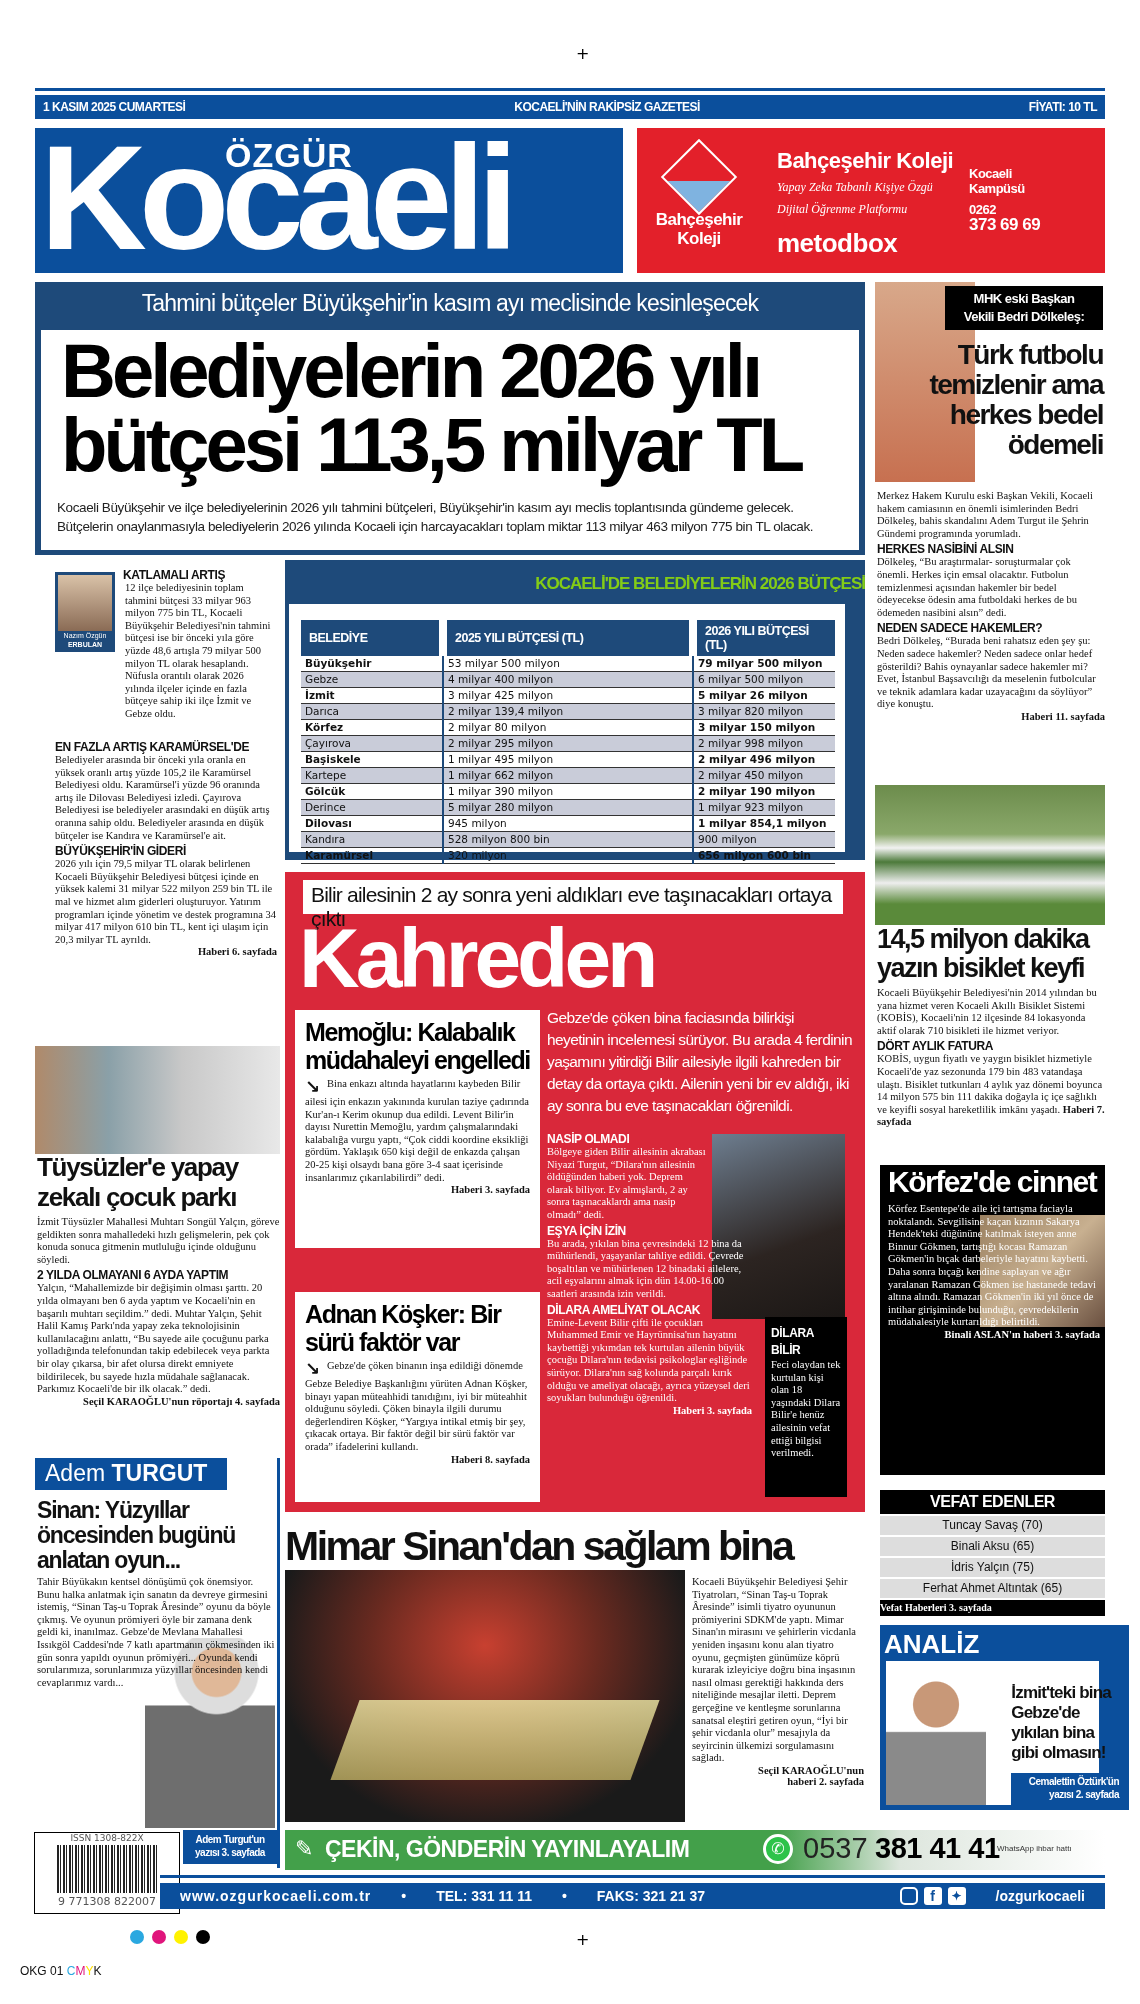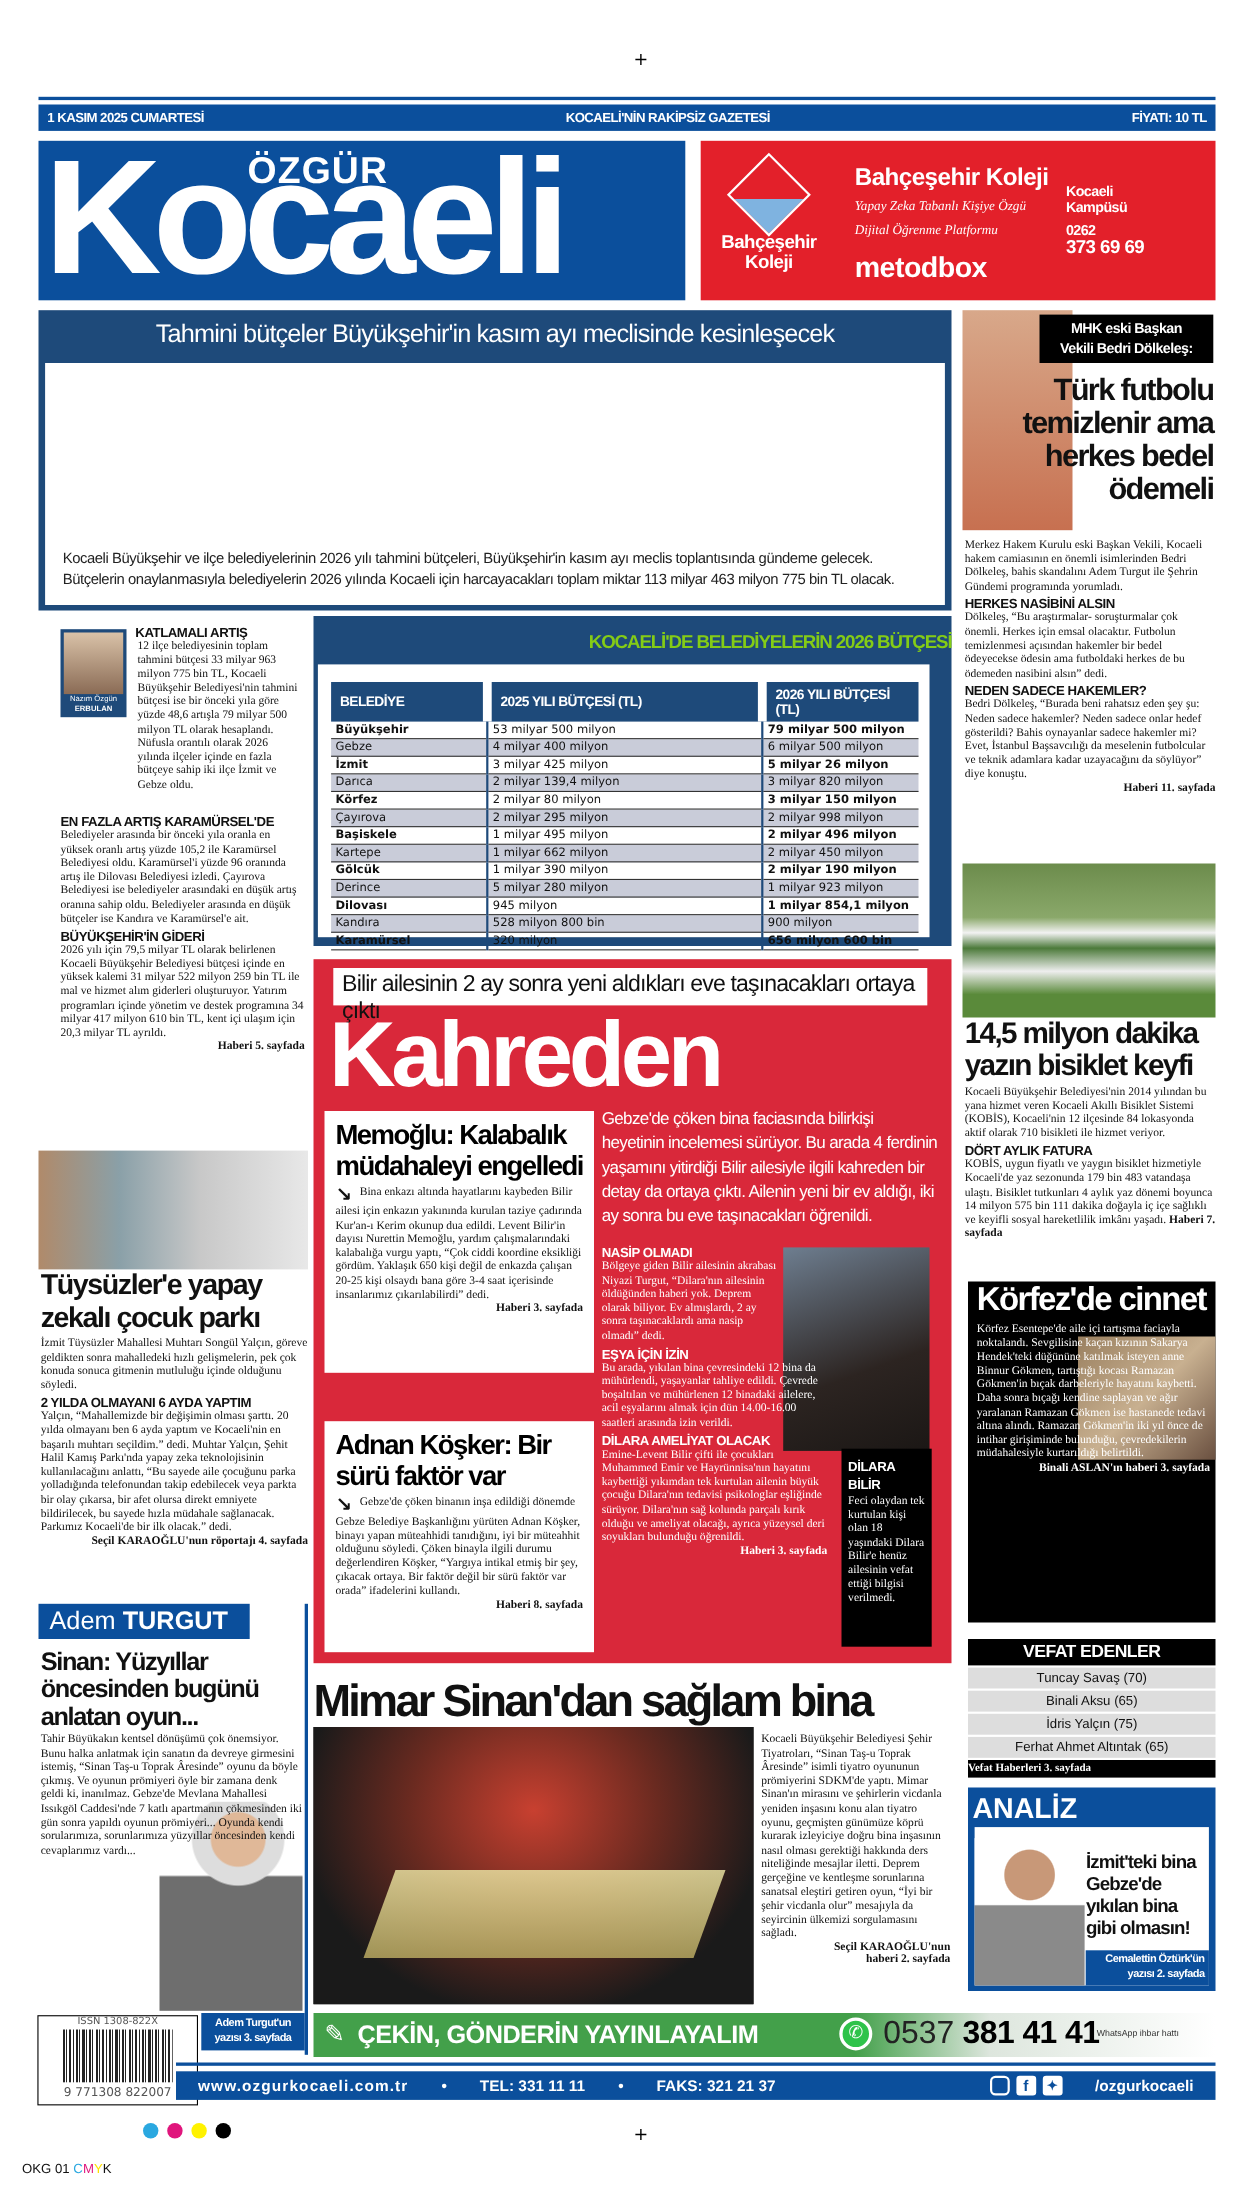--- a/index.html
+++ b/index.html
@@ -47,21 +47,21 @@
 td.c0{width:142px}
 td.c1{width:250px;border-left:2px solid #1e4a7a}
 td.c2{border-left:2px solid #1e4a7a}
 tr.b td.c0,tr.b td.c2{font-weight:bold}
 
 
 #dolkeles{left:875px;top:282px;width:230px;height:490px}
 #bike{left:875px;top:785px;width:230px;height:370px}
 #korfez{left:880px;top:1165px;width:225px;height:310px;background:#000;color:#fff}
 #vefat{left:880px;top:1490px;width:225px;height:130px}
-#analiz{left:880px;top:1625px;width:225px;height:185px;background:#0b4f9c}
+#analiz{left:880px;top:1625px;width:249px;height:185px;background:#0b4f9c}
 
 
 #red{left:285px;top:872px;width:580px;height:640px;background:#d9283a}
 #red .kick{position:absolute;left:18px;top:8px;width:540px;height:34px;background:#fff;font-family:"Liberation Sans",sans-serif;font-size:21px;letter-spacing:-0.8px;padding:3px 8px}
 #red .hl{position:absolute;left:14px;top:44px;color:#fff;font-family:"Liberation Sans",sans-serif;font-weight:bold;font-size:84px;line-height:84px;letter-spacing:-4px}
 .box{position:absolute;background:#fff;padding:8px 10px}
 .box h3{font-family:"Liberation Sans",sans-serif;font-weight:bold;font-size:25px;line-height:28px;letter-spacing:-1.4px;color:#000;margin-bottom:4px}
 .arrow{display:inline-block;width:18px;height:18px;margin-right:4px;vertical-align:top;font-size:18px;line-height:18px;font-weight:bold;font-family:"DejaVu Sans",sans-serif}
 #red .lede{position:absolute;left:262px;top:135px;width:305px;color:#fff;font-family:"Liberation Sans",sans-serif;font-size:15.5px;line-height:22px;letter-spacing:-0.6px}
 #red .body2{position:absolute;left:262px;top:258px;width:205px;color:#fff}
@@ -113,20 +113,24 @@
     <div>Kocaeli</div>
     <div>Kampüsü</div>
     <div style="margin-top:6px">0262</div>
     <div style="font-size:17px">373 69 69</div>
   </div>
 </div>
 
 <div id="lead" class="abs">
   <div class="kicker">Tahmini bütçeler Büyükşehir'in kasım ayı meclisinde kesinleşecek</div>
   <div class="white">
+    <div class="hl">
+      <div>Belediyelerin 2026 yılı</div>
+      <div>bütçesi 113,5 milyar TL</div>
+    </div>
     <div class="dek">
       <div>Kocaeli Büyükşehir ve ilçe belediyelerinin 2026 yılı tahmini bütçeleri, Büyükşehir'in kasım ayı meclis toplantısında gündeme gelecek.</div>
       <div>Bütçelerin onaylanmasıyla belediyelerin 2026 yılında Kocaeli için harcayacakları toplam miktar 113 milyar 463 milyon 775 bin TL olacak.</div>
     </div>
   </div>
 </div>
 
 <div id="budget-col" class="abs">
   <div class="avatar">
     <div class="face"></div>
@@ -137,21 +141,21 @@
     <div class="sub">KATLAMALI ARTIŞ</div>
   </div>
   <div class="abs body" style="left:20px;top:22px;width:220px;text-indent:0">
     <div style="padding-left:70px;text-indent:0">12 ilçe belediyesinin toplam tahmini bütçesi 33 milyar 963 milyon 775 bin TL, Kocaeli Büyükşehir Belediyesi'nin tahmini bütçesi ise bir önceki yıla göre yüzde 48,6 artışla 79 milyar 500 milyon TL olarak hesaplandı. Nüfusla orantılı olarak 2026 yılında ilçeler içinde en fazla bütçeye sahip iki ilçe İzmit ve Gebze oldu.</div>
   </div>
   <div class="abs" style="left:20px;top:178px;width:222px">
     <div class="sub">EN FAZLA ARTIŞ KARAMÜRSEL'DE</div>
     <div class="body">Belediyeler arasında bir önceki yıla oranla en yüksek oranlı artış yüzde 105,2 ile Karamürsel Belediyesi oldu. Karamürsel'i yüzde 96 oranında artış ile Dilovası Belediyesi izledi. Çayırova Belediyesi ise belediyeler arasındaki en düşük artış oranına sahip oldu. Belediyeler arasında en düşük bütçeler ise Kandıra ve Karamürsel'e ait.</div>
     <div class="sub">BÜYÜKŞEHİR'İN GİDERİ</div>
     <div class="body">2026 yılı için 79,5 milyar TL olarak belirlenen Kocaeli Büyükşehir Belediyesi bütçesi içinde en yüksek kalemi 31 milyar 522 milyon 259 bin TL ile mal ve hizmet alım giderleri oluşturuyor. Yatırım programları içinde yönetim ve destek programına 34 milyar 417 milyon 610 bin TL, kent içi ulaşım için 20,3 milyar TL ayrıldı.</div>
-    <div class="ref">Haberi 5. sayfada</div>
+    <div class="ref">Haberi 6. sayfada</div>
   </div>
 </div>
 
 <div id="tbl-panel" class="abs">
   <div class="title">KOCAELİ'DE BELEDİYELERİN 2026 BÜTÇESİ</div>
   <div class="wrap">
     <table style="margin:16px 0 0 12px;width:534px">
       <thead>
         <tr>
           <th>BELEDİYE</th>

